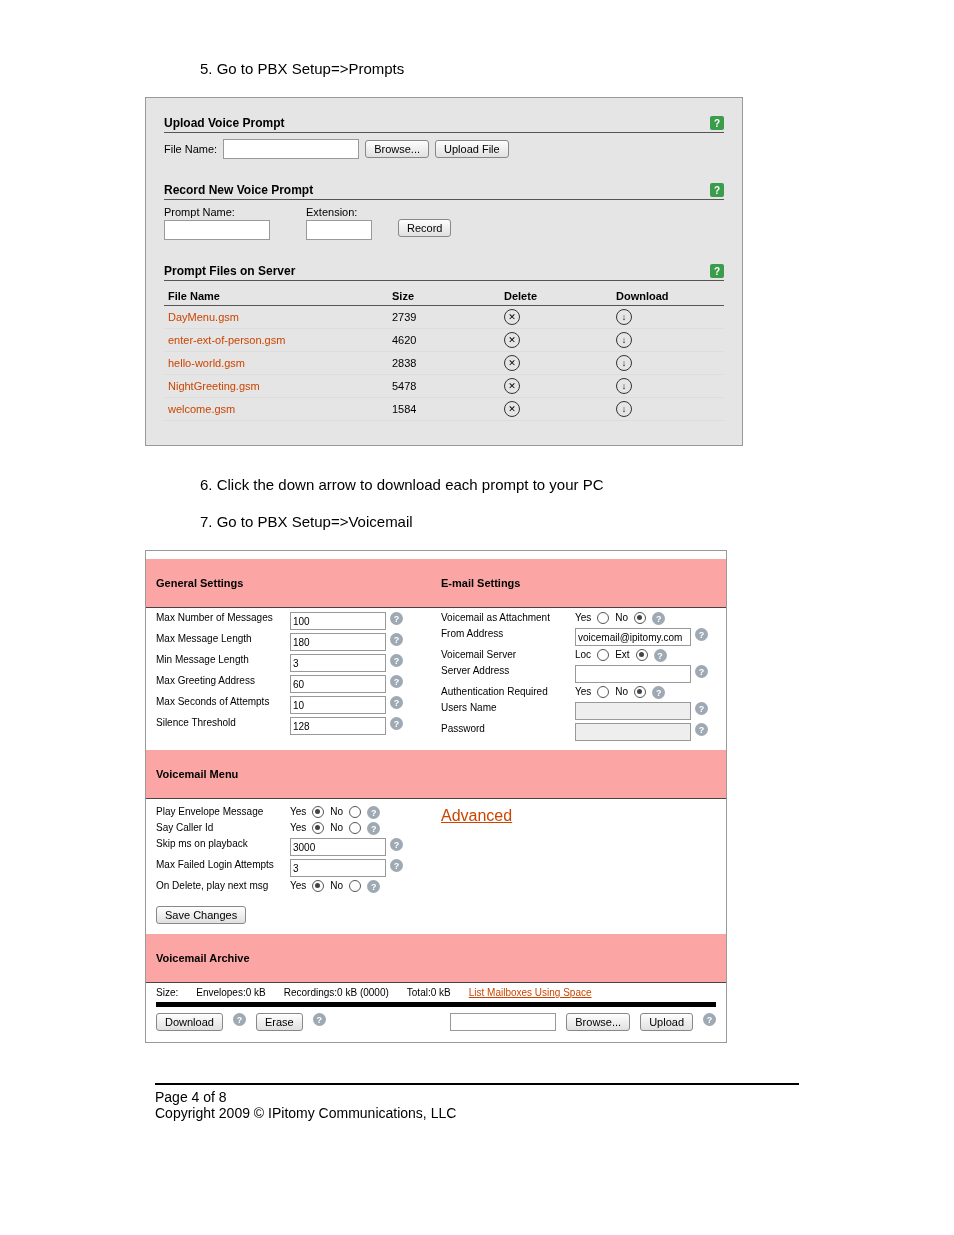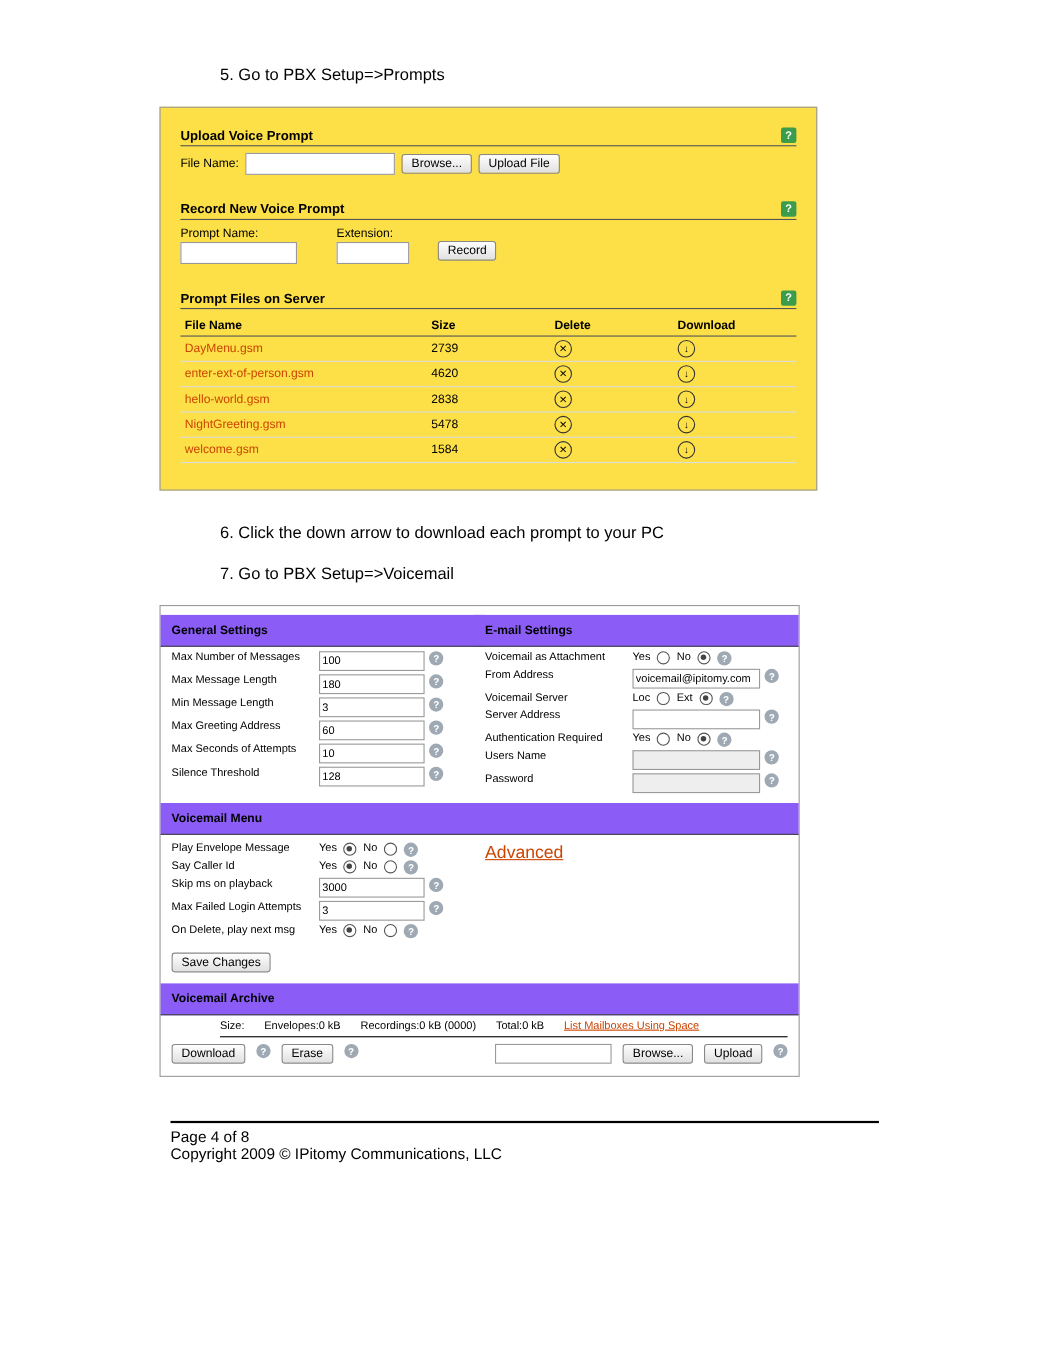--- a/index.html
+++ b/index.html
@@ -13,21 +13,21 @@
     padding: 40px 155px 40px 155px;
   }
   .instruction {
     font-size: 15px;
     margin: 20px 0 20px 45px;
   }
   .panel-frame {
     border: 1px solid #999;
     margin: 20px 0 30px -10px;
     padding: 18px 18px 24px 18px;
-    background: #fde047;
+    background: #e5e5e5;
     width: 560px;
   }
   .section-header {
     font-size: 12px;
     font-weight: bold;
     border-bottom: 1px solid #555;
     padding-bottom: 2px;
     margin-bottom: 6px;
     display: flex;
     justify-content: space-between;
@@ -54,21 +54,21 @@
     display:inline-flex;align-items:center;justify-content:center;
     font-size:9px;line-height:1;
   }
   .qmark {
     width:13px;height:13px;border-radius:50%;background:#9ea9b3;color:#fff;
     display:inline-flex;align-items:center;justify-content:center;font-size:9px;font-weight:bold;
   }
   .vm-panel { border:1px solid #999; padding:8px 10px; font-size:11px; width:560px; margin-left:-10px;}
   .vm-section-title {
     font-weight:bold; font-size:11px; border-bottom:1px solid #444;
-    padding:8px 0; background:#8b5cf6; margin:0 -10px 4px -10px; padding-left:10px;
+    padding:18px 0; background:#fca5a5; margin:0 -10px 4px -10px; padding-left:10px;
   }
   .vm-cols { display:flex; gap:10px; }
   .vm-col { flex:1; }
   .vm-row { display:flex; align-items:flex-start; margin:3px 0; gap:4px; }
   .vm-row .vl { width:130px; font-size:10px; }
   .vm-row input[type="text"] { width:90px; height:14px; font-size:10px; border:1px solid #999;}
   .radio { width:10px;height:10px;border:1px solid #555;border-radius:50%;display:inline-block;position:relative;margin:0 2px;}
   .radio.sel::after{content:"";width:5px;height:5px;background:#444;border-radius:50%;position:absolute;top:2px;left:2px;}
   .footer-rule { border-top:2px solid #000; margin:40px 0 4px 0;}
   .footer-text { font-size:14px; }
@@ -291,21 +291,21 @@
       <div class="vm-col" style="padding-top:4px;">
         <a href="#" style="color:#cc4400;font-size:16px">Advanced</a>
       </div>
     </div>
 
     <div style="margin:10px 0;">
       <button class="btn">Save Changes</button>
     </div>
 
     <div class="vm-section-title">Voicemail Archive</div>
-    <div class="vm-row" style="gap:18px;border-bottom:1px solid #000000;padding-bottom:4px;margin-left:44px;">
+    <div class="vm-row" style="gap:18px;border-bottom:5px solid #000000;padding-bottom:4px;">
       <span style="font-size:10px">Size:</span>
       <span style="font-size:10px">Envelopes:0 kB</span>
       <span style="font-size:10px">Recordings:0 kB (0000)</span>
       <span style="font-size:10px">Total:0 kB</span>
       <a href="#" style="color:#cc4400;font-size:10px">List Mailboxes Using Space</a>
     </div>
     <div class="vm-row" style="gap:10px;margin-top:6px;">
       <button class="btn">Download</button>
       <span class="qmark">?</span>
       <button class="btn">Erase</button>

